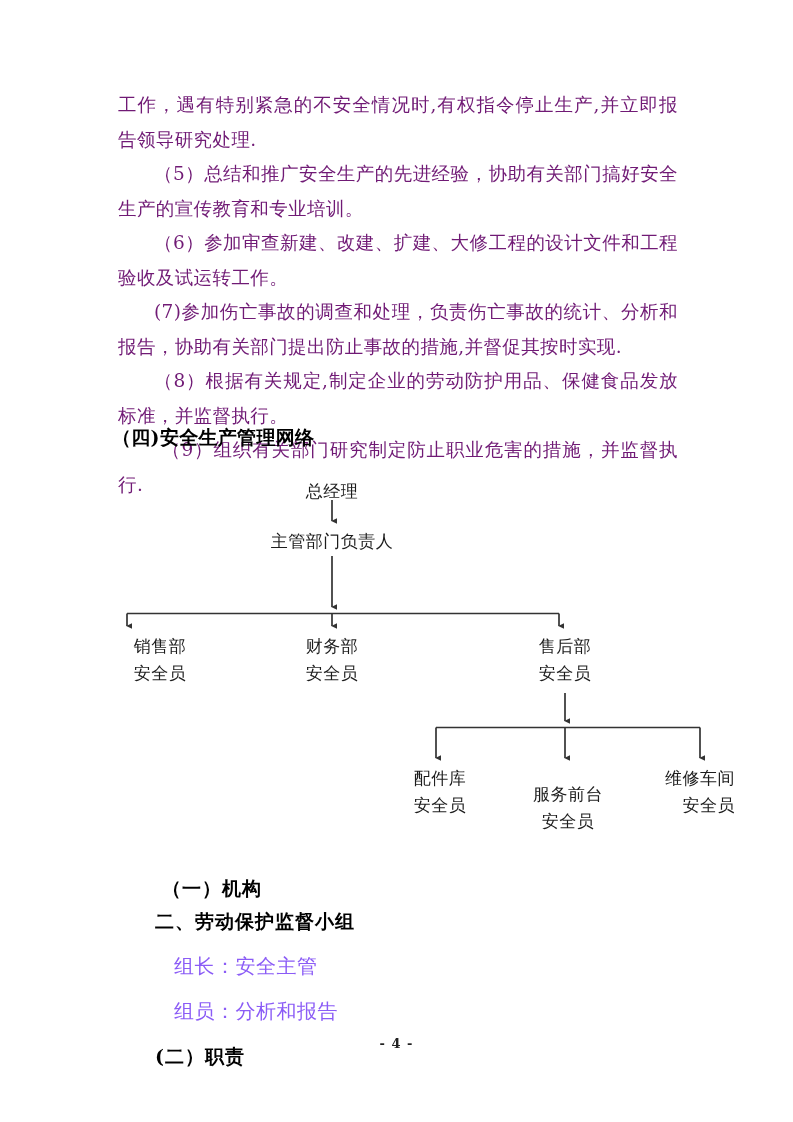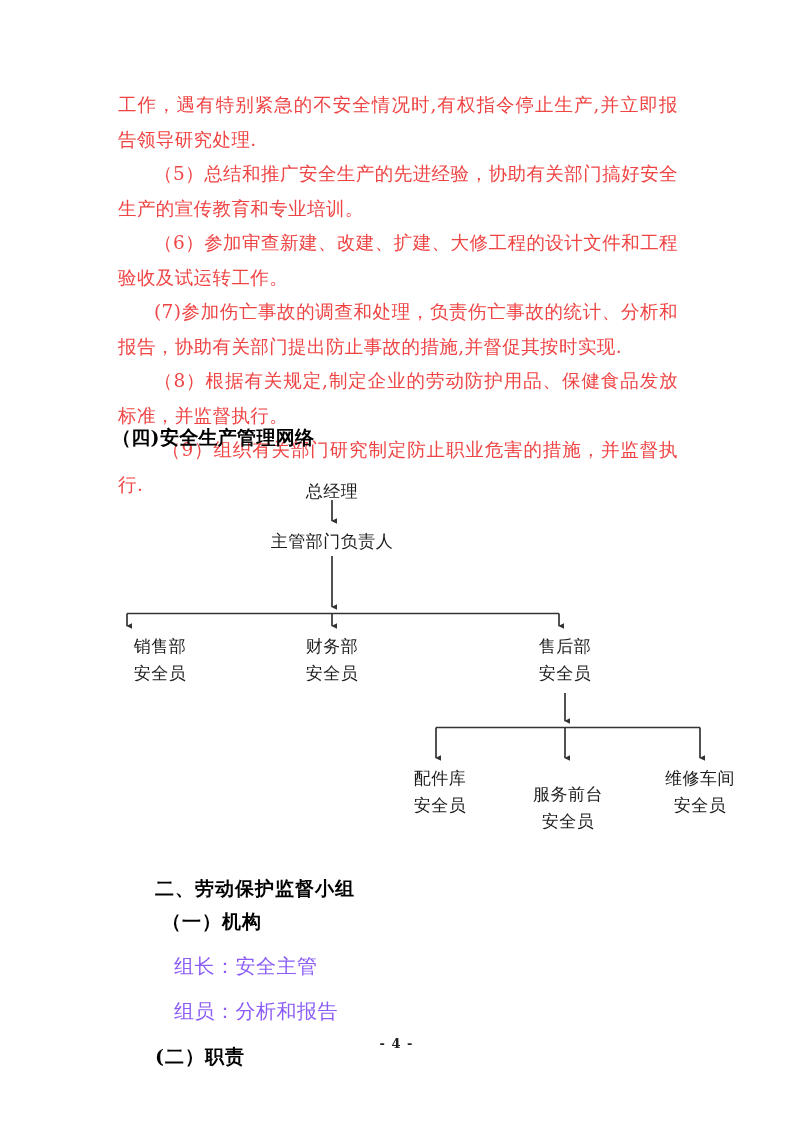--- a/index.html
+++ b/index.html
@@ -28,21 +28,21 @@
     top: 88px;
     width: 560px;
   }
   .para {
     font-size: 18.5px;
     line-height: 34.5px;
     letter-spacing: 0.4px;
     text-align: justify;
     text-justify: inter-ideograph;
     margin: 0;
-    color: #ef4444;
+    color: #701a75;
     white-space: pre-wrap;
   }
   .para.indent {
     text-indent: 36px;
   }
   .para.indent2 {
     text-indent: 44px;
   }
 
   .heading {
@@ -193,28 +193,28 @@
   <div class="node" style="left:440px; top:765px;">
     <span>配件库</span>
     <span class="l2">安全员</span>
   </div>
 
   <div class="node" style="left:568px; top:781px;">
     <span>服务前台</span>
     <span class="l2">安全员</span>
   </div>
 
-  <div class="node" style="left:700px; top:765px;">
+  <div class="node" style="left:700px; top:765px;text-align:right;">
     <span>维修车间</span>
     <span class="l2">安全员</span>
   </div>
 
   <div class="lower">
+    <p class="heading-b h-ind2">（一）机构</p>
     <p class="heading-b h-ind1">二、劳动保护监督小组</p>
-    <p class="heading-b h-ind2">（一）机构</p>
     <p class="plain">组长：安全主管</p>
     <p class="plain">组员：分析和报告</p>
     <p class="heading-b h-ind1">(二）职责</p>
   </div>
 
   <div class="footer">
     <span>- 4 -</span>
   </div>
 
 </div>

